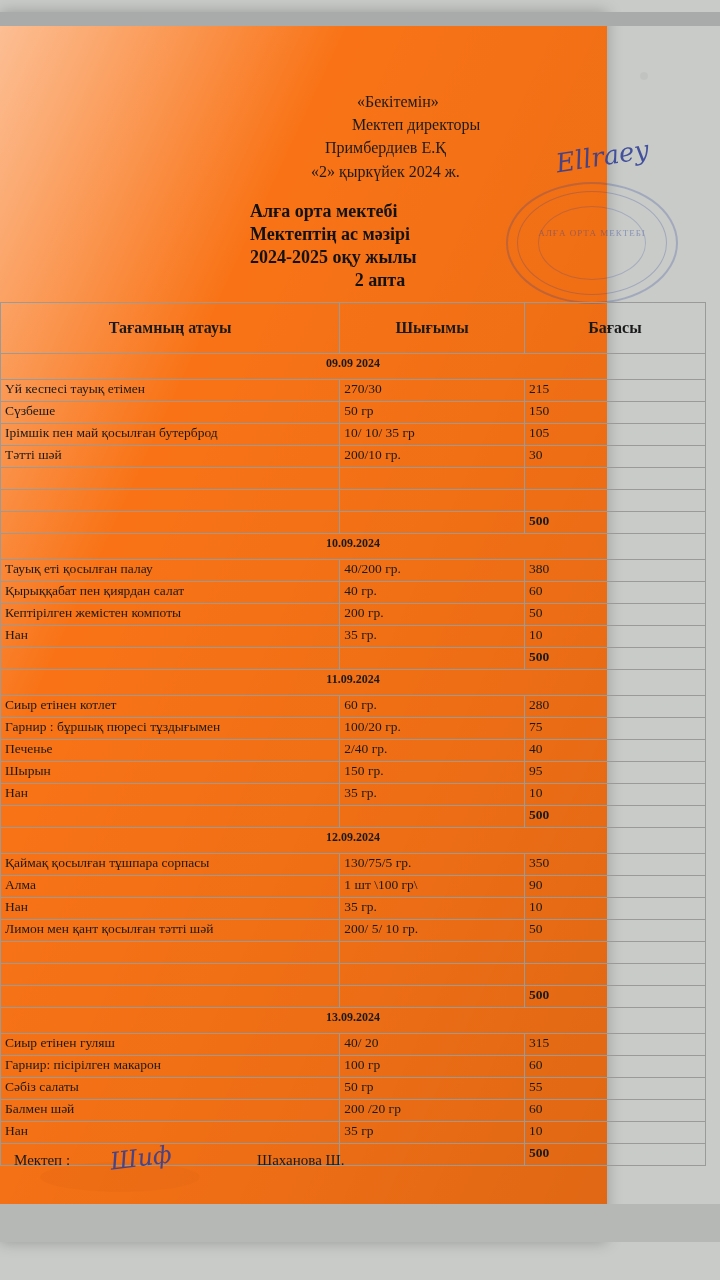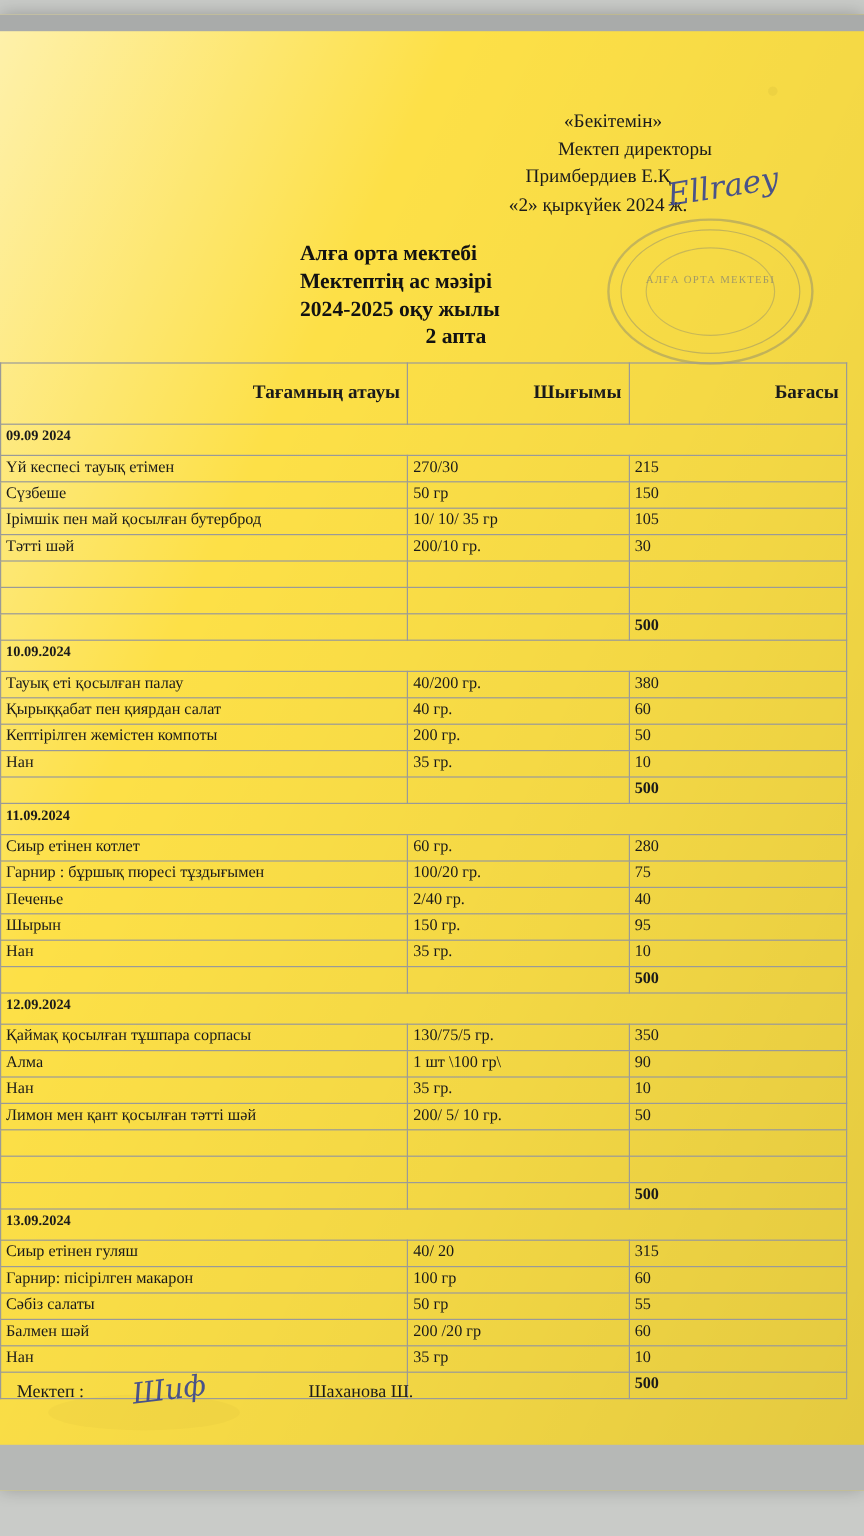--- a/index.html
+++ b/index.html
@@ -18,23 +18,23 @@
     width: 720px;
     height: 1280px;
     background: #c9cbc8;
     overflow: hidden;
   }
   
   .sheet {
     position: absolute;
     left: 0px;
     top: 12px;
-    width: 720px;
+    width: 607px;
     height: 1230px;
-    background: #fde047;
+    background: #f97316;
     box-shadow: 0 0 14px rgba(0,0,0,0.25);
   }
   .sheet:before {
     content: "";
     position: absolute;
     left: 0; top: 0; right: 0; bottom: 0;
     background: linear-gradient(115deg, rgba(255,255,255,0.55) 0%, rgba(255,255,255,0.0) 30%, rgba(0,0,0,0.04) 62%, rgba(0,0,0,0.10) 100%);
     pointer-events: none;
   }
   .sheet-top-edge {
@@ -140,31 +140,31 @@
   }
   .menu-table td, .menu-table th {
     border: 1px solid #9a9a98;
     padding: 1px 4px;
     vertical-align: top;
     background: transparent;
   }
   .menu-table th {
     font-size: 16px;
     font-weight: bold;
-    text-align: right;
+    text-align: center;
     height: 46px;
     vertical-align: middle;
     padding: 2px 6px;
   }
   .col-name { width: 348px; }
   .col-out  { width: 180px; }
   .col-price{ width: 178px; }
 
   .date-row td {
-    text-align: left;
+    text-align: center;
     font-size: 12px;
     font-weight: bold;
     height: 22px;
     padding-top: 2px;
   }
   .dish-row td { height: 19px; }
   .dish-row td.dish-name { line-height: 1.15; }
   .empty-row td { height: 19px; }
   .total-row td { height: 19px; font-weight: bold; }
   .total-row td.blank { border-left: 1px solid #9a9a98; }

